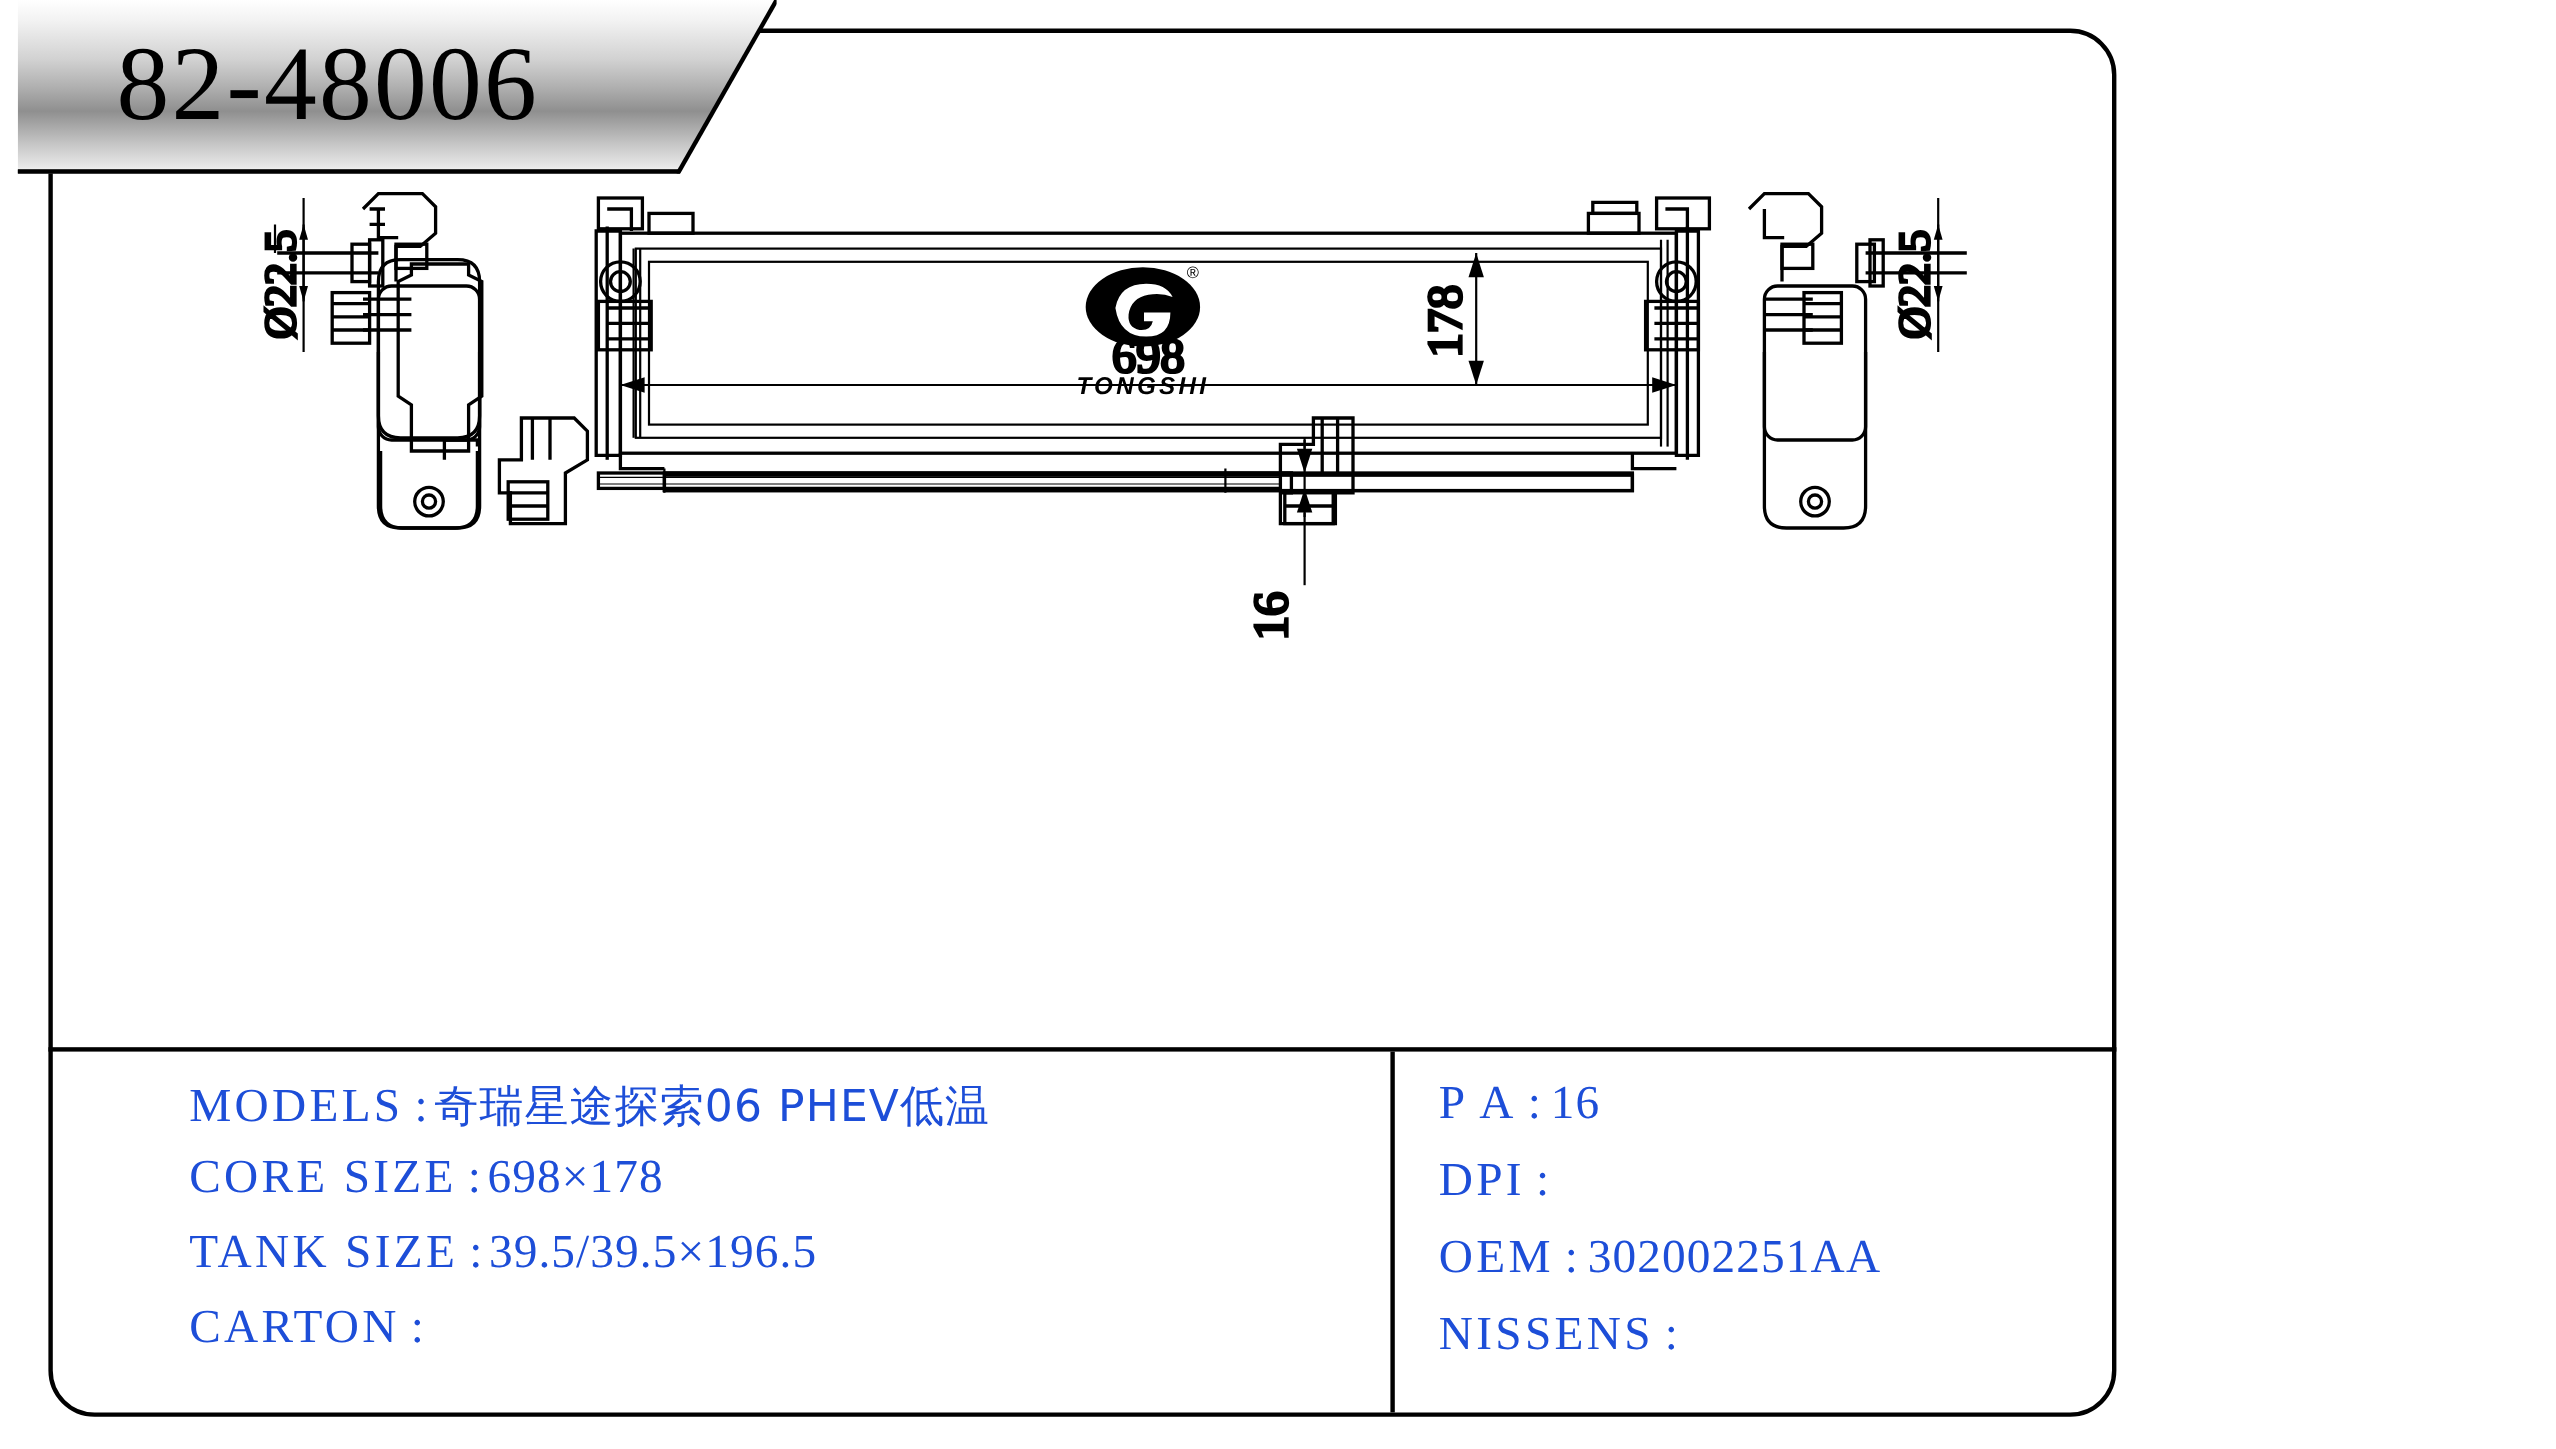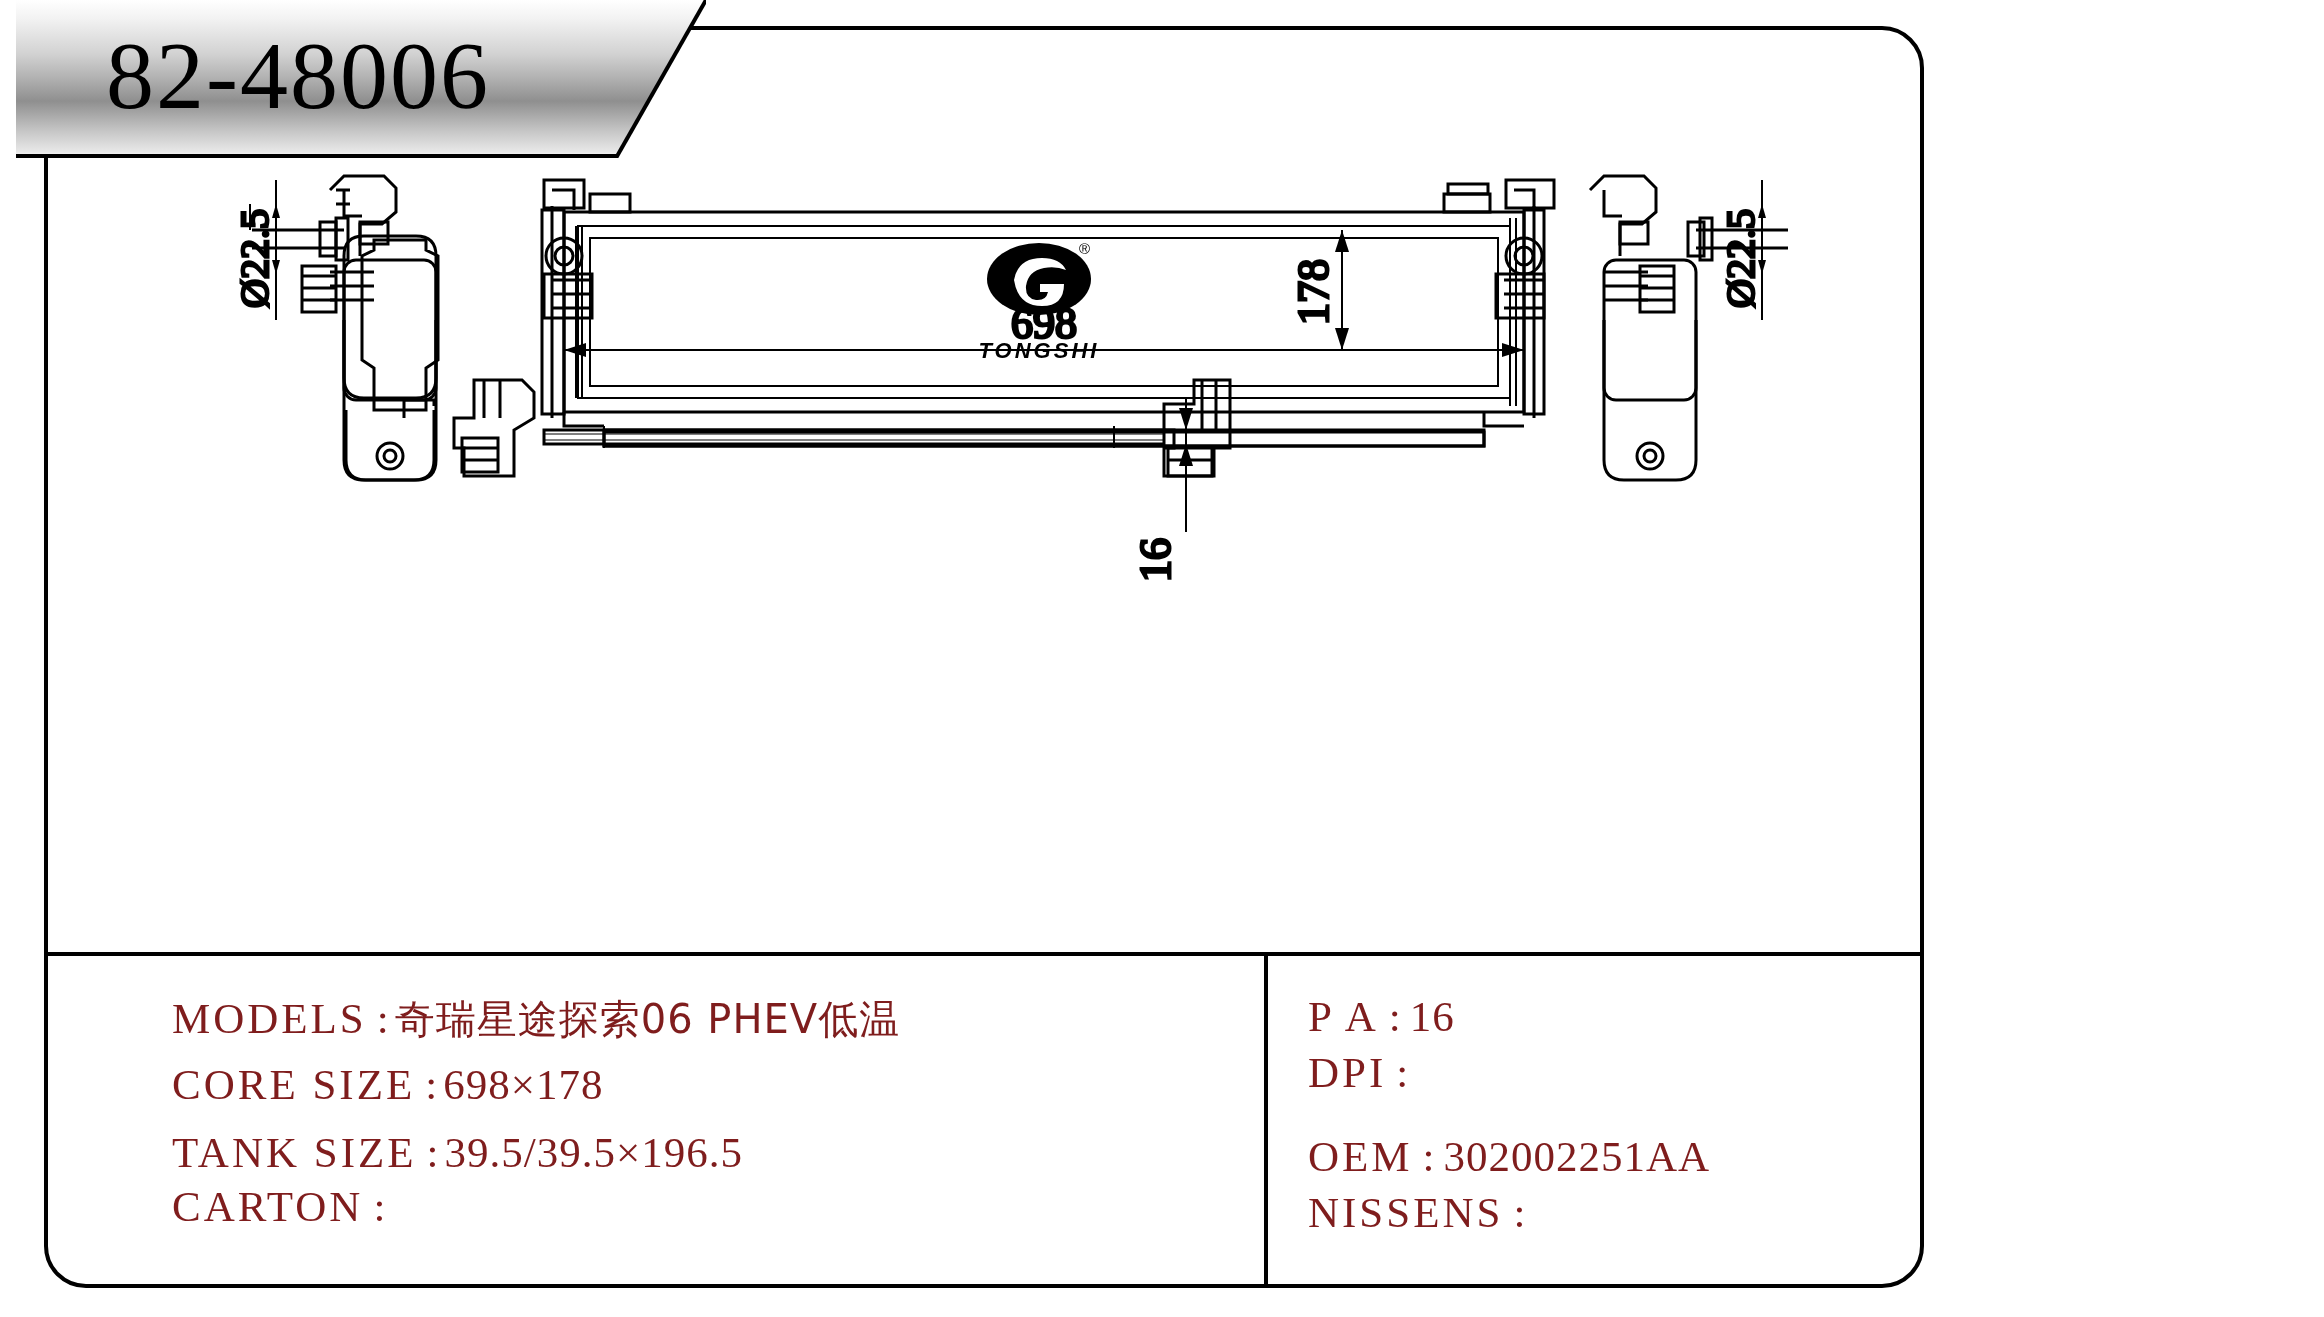--- a/index.html
+++ b/index.html
@@ -126,33 +126,32 @@
     position: absolute;
     left: 1258px;
     top: 22px;
     width: 600px;
   }
   .spec-row {
     display: flex;
     align-items: baseline;
     height: 68px;
     font-size: 43px;
-    color: #7f1d1d;
+    color: #1d4ed8;
     white-space: nowrap;
     font-family: "Liberation Serif", serif;
   }
   .spec-label {
     letter-spacing: 3px;
   }
   .spec-colon {
     padding: 0 6px 0 10px;
   }
   .spec-value {
     letter-spacing: 1px;
-    margin-top: 14px;
   }
   .spec-row.cjk .spec-value {
     font-family: "DejaVu Sans", "Liberation Sans", sans-serif;
     font-size: 40px;
   }
   .spec-right .spec-row {
     height: 70px;
     letter-spacing: 3px;
   }
 

